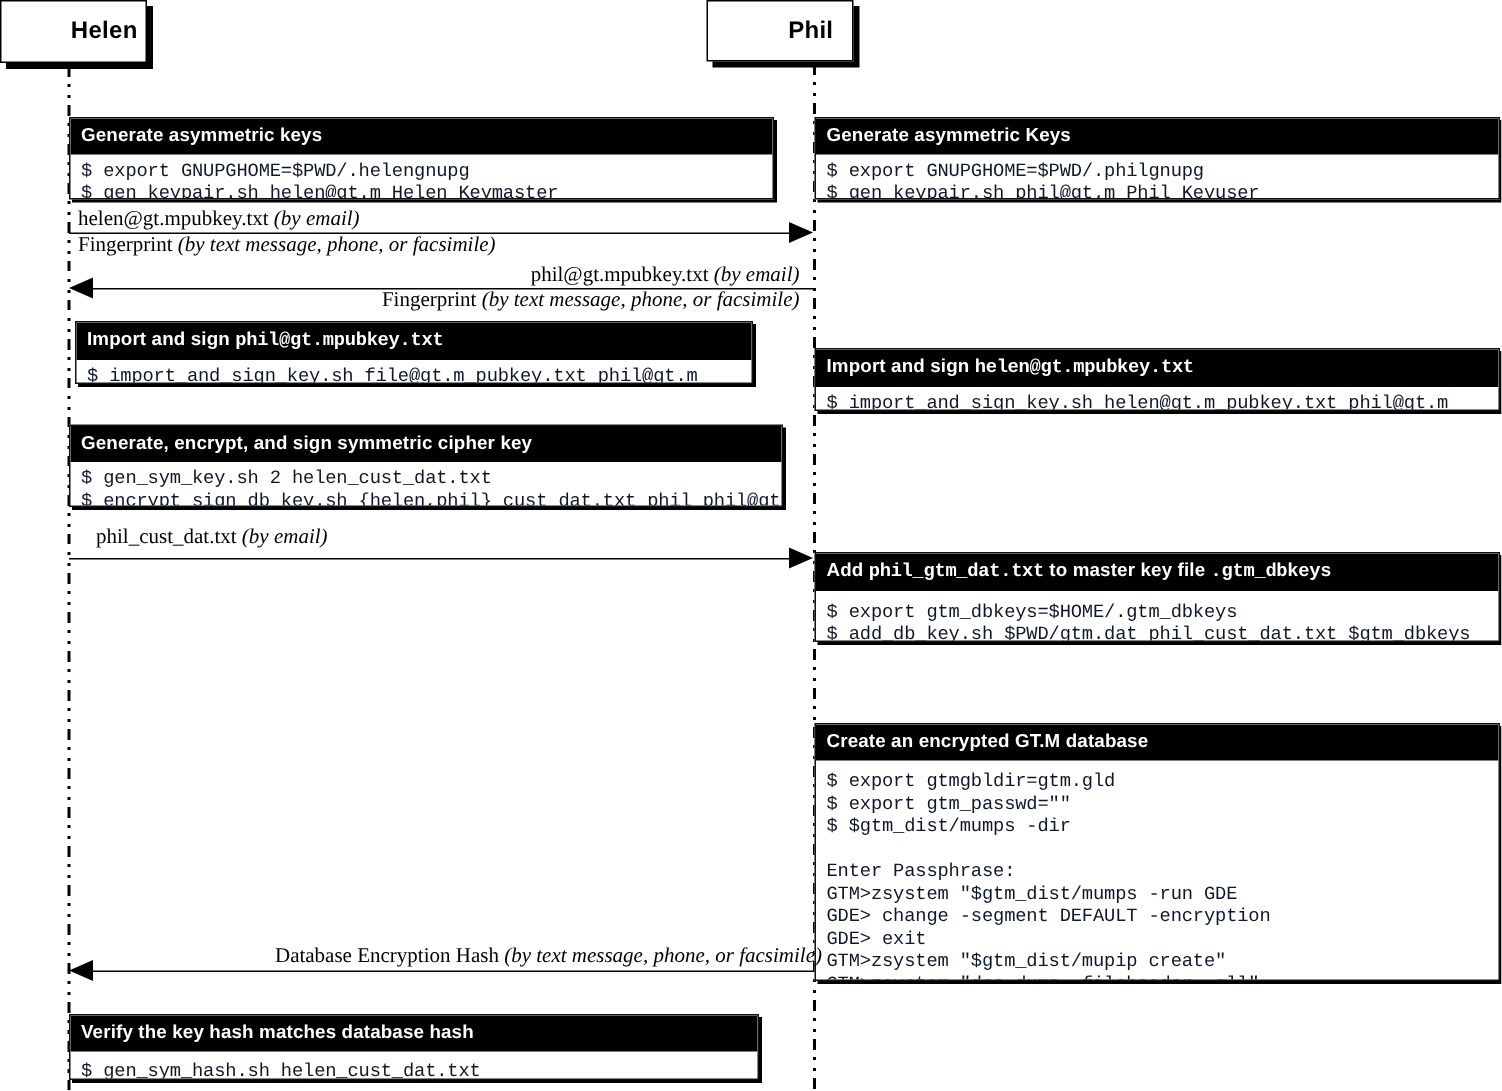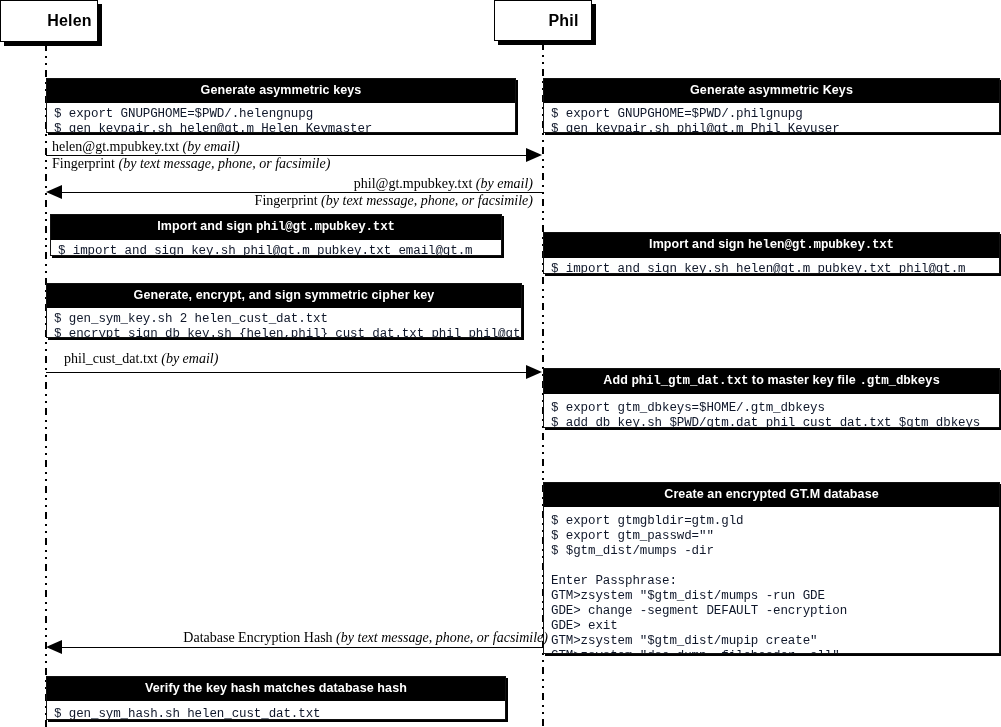--- a/index.html
+++ b/index.html
@@ -70,21 +70,20 @@
   .abox-header {
     background: #000000;
     color: #ffffff;
     font-family: "Liberation Sans", sans-serif;
     font-weight: bold;
     font-size: 12.5px;
     line-height: 15px;
     padding: 4px 7px 5px 7px;
     white-space: nowrap;
     letter-spacing: 0.1px;
-    text-align: center;
   }
   .abox-header .mono {
     font-family: "Liberation Mono", monospace;
     font-weight: bold;
     font-size: 12.5px;
     letter-spacing: -0.2px;
   }
   .abox-body {
     font-family: "Liberation Mono", monospace;
     font-size: 12.5px;
@@ -125,21 +124,21 @@
 </style>
 </head>
 <body>
 
 <div id="canvas">
 
   <div class="actor" style="left:0px; top:0px; width:98px; height:42px;">
     <span class="actor-label">Helen</span>
   </div>
 
-  <div class="actor" style="left:494px; top:0px; width:98px; height:41px;">
+  <div class="actor" style="left:471px; top:0px; width:98px; height:41px;">
     <span class="actor-label">Phil</span>
   </div>
 
   <div class="lifeline" style="left:45px; top:44px; height:683px;"></div>
   <div class="lifeline" style="left:542px; top:43px; height:684px;"></div>
 
   <div class="abox" style="left:46px; top:78px; width:470px; height:55px;">
     <div class="abox-header"><span>Generate asymmetric keys</span></div>
     <div class="abox-body"><span>$ export GNUPGHOME=$PWD/.helengnupg</span>
 <span>$ gen_keypair.sh helen@gt.m Helen Keymaster</span></div>
@@ -156,21 +155,21 @@
   <div class="msg-label" style="left:52px; top:139px;"><span>helen@gt.mpubkey.txt </span><i>(by email)</i></div>
   <div class="msg-label" style="left:52px; top:156px;"><span>Fingerprint </span><i>(by text message, phone, or facsimile)</i></div>
 
   <div class="msg-line" style="left:62px; top:192px; width:480px;"></div>
   <div class="arrowhead left" style="left:46px; top:185px;"></div>
   <div class="msg-label right-align" style="left:0px; top:176px; width:533px;"><span>phil@gt.mpubkey.txt </span><i>(by email)</i></div>
   <div class="msg-label right-align" style="left:0px; top:193px; width:533px;"><span>Fingerprint </span><i>(by text message, phone, or facsimile)</i></div>
 
   <div class="abox" style="left:50px; top:214px; width:452px; height:42px;">
     <div class="abox-header"><span>Import and sign </span><span class="mono">phil@gt.mpubkey.txt</span></div>
-    <div class="abox-body"><span>$ import_and_sign_key.sh phil@gt.m_pubkey.txt email@gt.m</span></div>
+    <div class="abox-body"><span>$ import_and_sign_key.sh file@gt.m_pubkey.txt phil@gt.m</span></div>
   </div>
 
   <div class="abox" style="left:543px; top:232px; width:457px; height:42px;">
     <div class="abox-header"><span>Import and sign </span><span class="mono">helen@gt.mpubkey.txt</span></div>
     <div class="abox-body"><span>$ import_and_sign_key.sh helen@gt.m_pubkey.txt phil@gt.m</span></div>
   </div>
 
   <div class="abox" style="left:46px; top:283px; width:476px; height:55px;">
     <div class="abox-header"><span>Generate, encrypt, and sign symmetric cipher key</span></div>
     <div class="abox-body"><span>$ gen_sym_key.sh 2 helen_cust_dat.txt</span>

